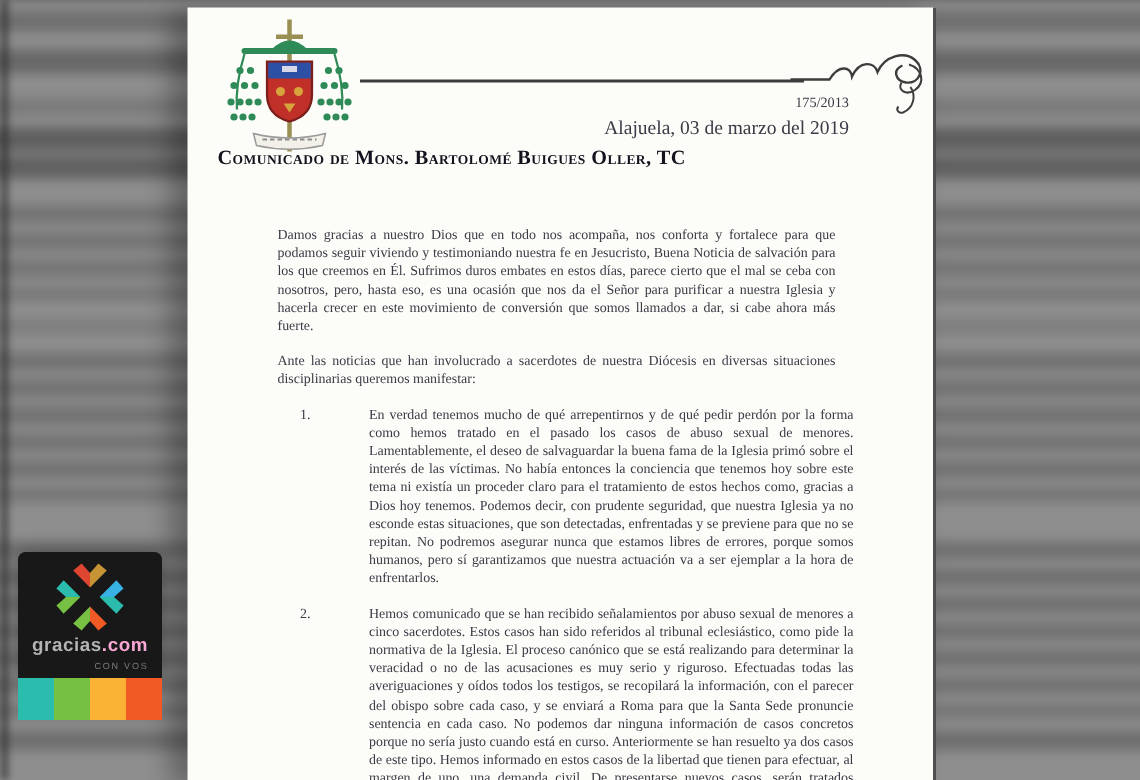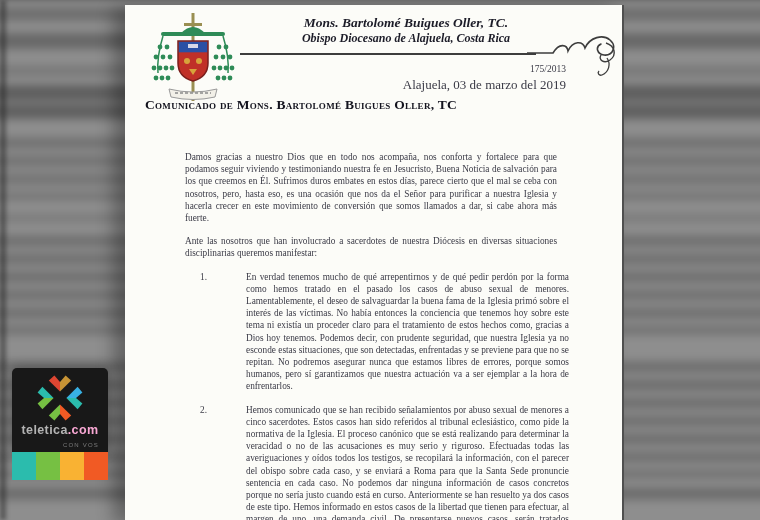--- a/index.html
+++ b/index.html
@@ -119,44 +119,40 @@
         <rect x="35.8" y="30.8" width="28.4" height="10.5" fill="#2b50a5"></rect>
         <rect x="45" y="33" width="10" height="4" fill="#d8d8e8"></rect>
         <circle cx="44" cy="50" r="3" fill="#d7a33b"></circle>
         <circle cx="56" cy="50" r="3" fill="#d7a33b"></circle>
         <path d="M46 58 h8 l-4 6 Z" fill="#d7a33b"></path>
 
         <path d="M26 78 q24 6 48 0 l-2 8 q-22 5 -44 0 Z" fill="#f2f0e8" stroke="#9a9a9a" stroke-width="1"></path>
         <line x1="32" y1="82" x2="68" y2="82" stroke="#8a8a8a" stroke-width="1.4" stroke-dasharray="3 2"></line>
       </svg>
 
-      <div class="name-block">
-        <div class="name-line">Mons. Bartolomé Buigues Oller, TC.</div>
-        <div class="role-line">Obispo Diocesano de Alajuela, Costa Rica</div>
-      </div>
 
       <div class="rule"></div>
 
       <svg class="flourish" viewBox="0 0 92 48">
         <path d="M0 22 H26 C32 12 40 13 41 20 C46 9 56 10 58 17 C63 6 76 3 83 9 C90 15 86 25 77 24 C70 23 68 16 74 13" stroke="#3d3d3d" stroke-width="1.6" fill="none" stroke-linecap="round"></path>
         <path d="M79 12 C88 15 90 24 83 29 C77 33 71 29 74 24" stroke="#3d3d3d" stroke-width="1.4" fill="none"></path>
         <path d="M80 27 C84 33 82 41 75 44 C72 45 70 42 72 40" stroke="#3d3d3d" stroke-width="1.3" fill="none"></path>
       </svg>
 
       <div class="refnum">175/2013</div>
       <div class="dateline">Alajuela, 03 de marzo del 2019</div>
 
       <div class="doc-title">
         <div>Comunicado de Mons. Bartolomé Buigues Oller, TC</div>
       </div>
     </div>
 
     <div class="doc-body">
       <p>Damos gracias a nuestro Dios que en todo nos acompaña, nos conforta y fortalece para que podamos seguir viviendo y testimoniando nuestra fe en Jesucristo, Buena Noticia de salvación para los que creemos en Él. Sufrimos duros embates en estos días, parece cierto que el mal se ceba con nosotros, pero, hasta eso, es una ocasión que nos da el Señor para purificar a nuestra Iglesia y hacerla crecer en este movimiento de conversión que somos llamados a dar, si cabe ahora más fuerte.</p>
-      <p>Ante las nosotros que han involucrado a sacerdotes de nuestra Diócesis en diversas situaciones disciplinarias queremos manifestar:</p>
+      <p>Ante las noticias que han involucrado a sacerdotes de nuestra Diócesis en diversas situaciones disciplinarias queremos manifestar:</p>
 
       <div class="item">
         <span class="num">1.</span>
         <span class="itext">En verdad tenemos mucho de qué arrepentirnos y de qué pedir perdón por la forma como hemos tratado en el pasado los casos de abuso sexual de menores. Lamentablemente, el deseo de salvaguardar la buena fama de la Iglesia primó sobre el interés de las víctimas. No había entonces la conciencia que tenemos hoy sobre este tema ni existía un proceder claro para el tratamiento de estos hechos como, gracias a Dios hoy tenemos. Podemos decir, con prudente seguridad, que nuestra Iglesia ya no esconde estas situaciones, que son detectadas, enfrentadas y se previene para que no se repitan. No podremos asegurar nunca que estamos libres de errores, porque somos humanos, pero sí garantizamos que nuestra actuación va a ser ejemplar a la hora de enfrentarlos.</span>
       </div>
       <div class="item">
         <span class="num">2.</span>
         <span class="itext">Hemos comunicado que se han recibido señalamientos por abuso sexual de menores a cinco sacerdotes. Estos casos han sido referidos al tribunal eclesiástico, como pide la normativa de la Iglesia. El proceso canónico que se está realizando para determinar la veracidad o no de las acusaciones es muy serio y riguroso. Efectuadas todas las averiguaciones y oídos todos los testigos, se recopilará la información, con el parecer del obispo sobre cada caso, y se enviará a Roma para que la Santa Sede pronuncie sentencia en cada caso. No podemos dar ninguna información de casos concretos porque no sería justo cuando está en curso. Anteriormente se han resuelto ya dos casos de este tipo. Hemos informado en estos casos de la libertad que tienen para efectuar, al margen de uno, una demanda civil. De presentarse nuevos casos, serán tratados siempre de la misma forma.</span>
       </div>
       <div class="item">
@@ -170,21 +166,21 @@
     <svg class="xmark" viewBox="-30 -30 60 60">
       <polygon points="0,-8 -14,-22 -7,-28 0,-20" style="fill: rgb(223, 70, 50);"></polygon>
       <polygon points="0,-8 14,-22 7,-28 0,-20" style="fill: rgb(199, 148, 53);"></polygon>
       <polygon points="8,0 22,-14 28,-7 20,0" style="fill: rgb(56, 177, 228);"></polygon>
       <polygon points="8,0 22,14 28,7 20,0" style="fill: rgb(43, 188, 173);"></polygon>
       <polygon points="0,8 14,22 7,28 0,20" style="fill: rgb(241, 90, 36);"></polygon>
       <polygon points="0,8 -14,22 -7,28 0,20" style="fill: rgb(118, 192, 67);"></polygon>
       <polygon points="-8,0 -22,-14 -28,-7 -20,0" style="fill: rgb(43, 188, 173);"></polygon>
       <polygon points="-8,0 -22,14 -28,7 -20,0" style="fill: rgb(118, 192, 67);"></polygon>
     </svg>
-    <div class="brand"><span>teletica</span><span class="dom">.com</span></div>
+    <div class="brand"><span>gracias</span><span class="dom">.com</span></div>
     <div class="tagline">con vos</div>
   </div>
   <div class="color-strip">
     <div style="background-color: rgb(43, 188, 173);"></div>
     <div style="background-color: rgb(118, 192, 67);"></div>
     <div style="background-color: rgb(249, 178, 51);"></div>
     <div style="background-color: rgb(241, 90, 36);"></div>
   </div>
 </div>
 

